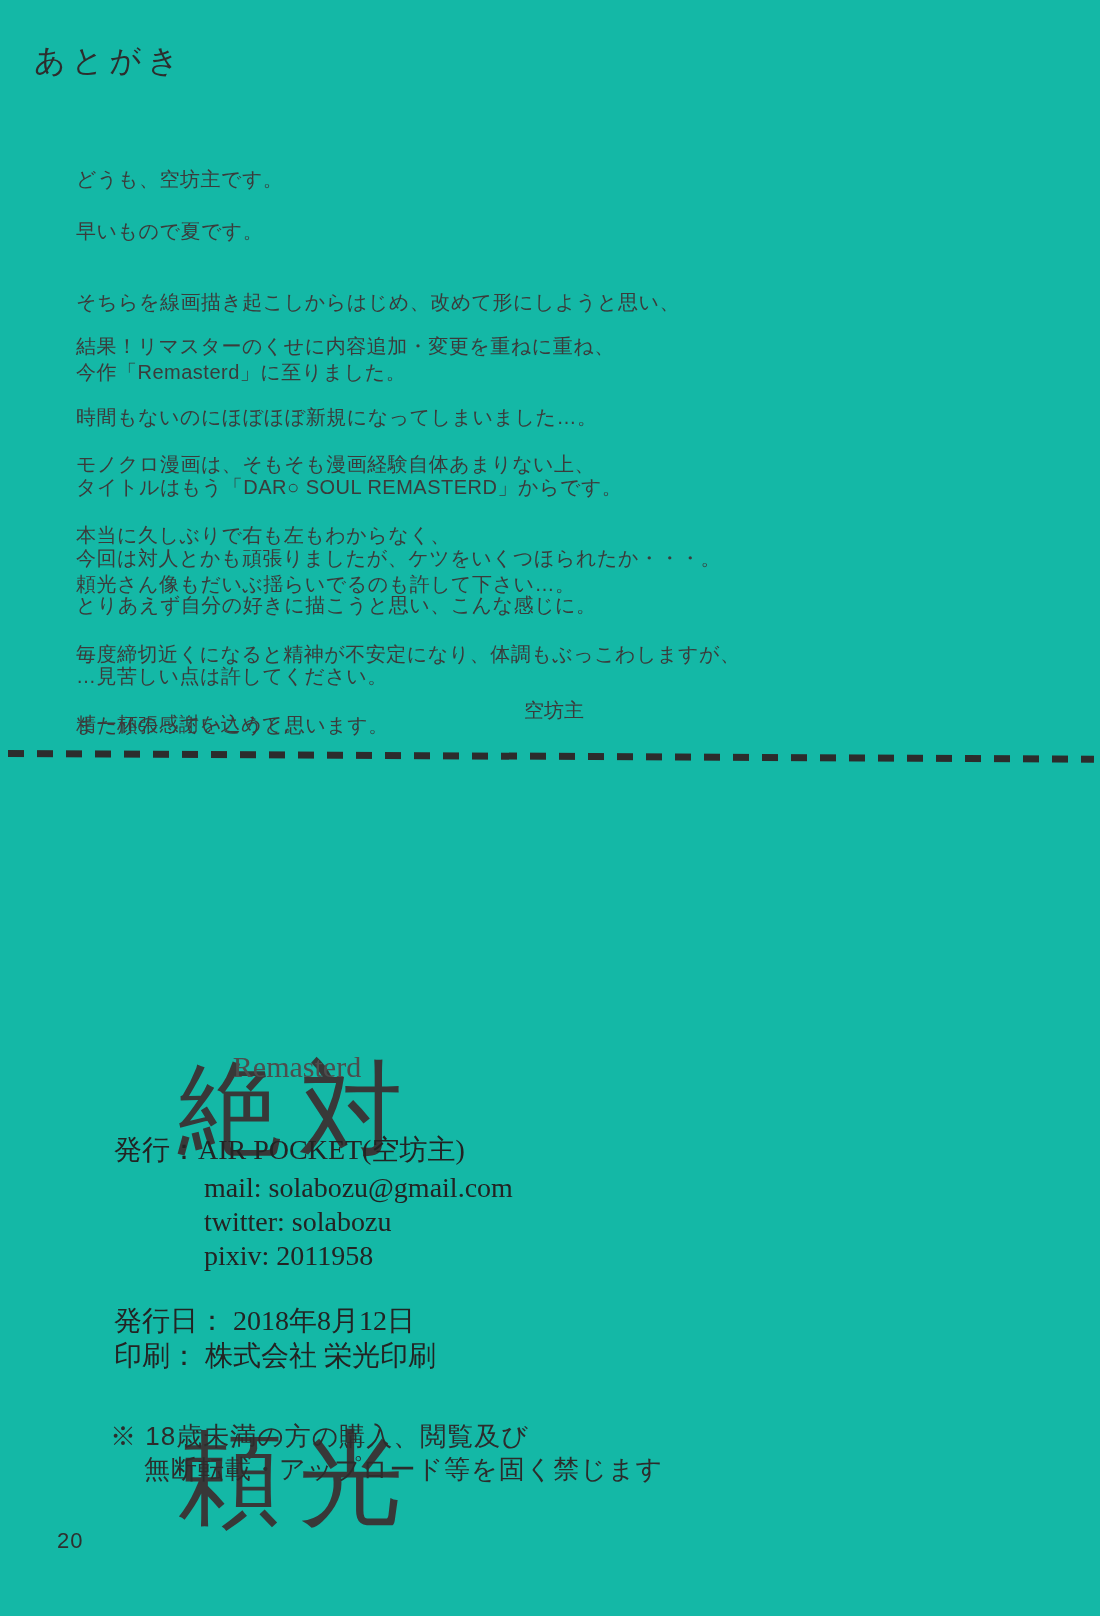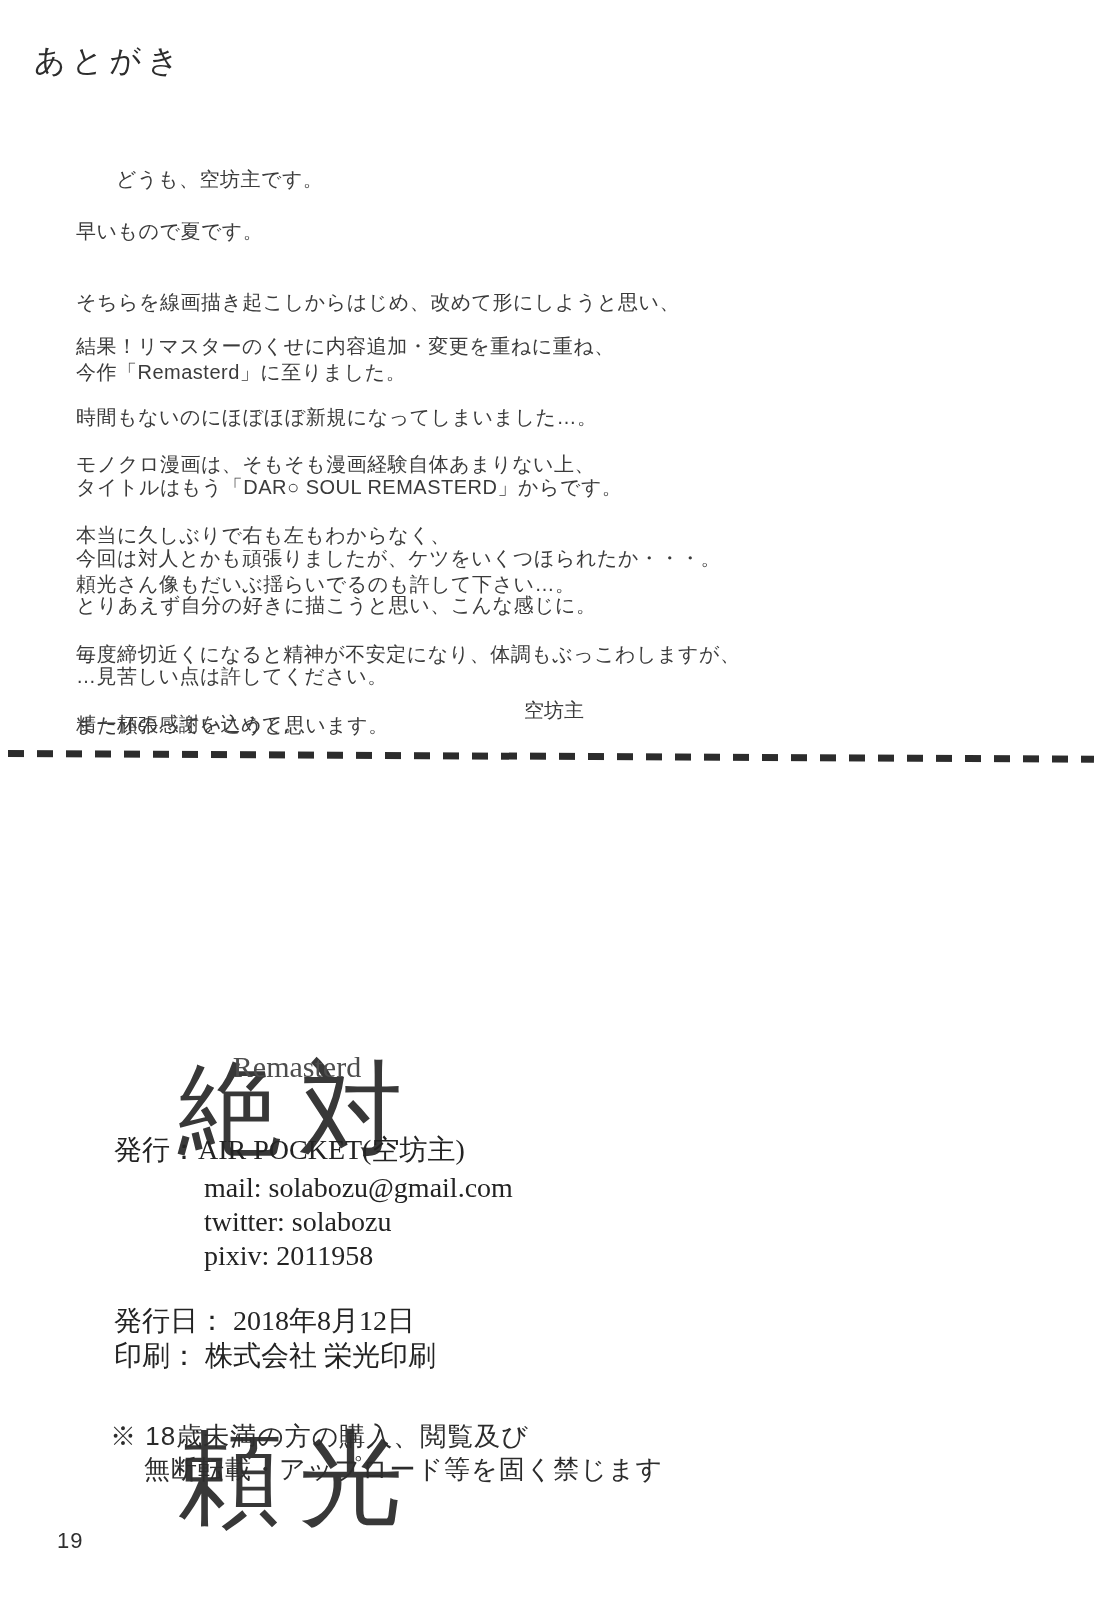--- a/index.html
+++ b/index.html
@@ -1,30 +1,30 @@
 <!DOCTYPE html>
 <html><head>
 <meta charset="utf-8">
 <style>
   html,body { margin:0; padding:0; background:#e9e9e9; }
   .page {
     position:relative; width:1100px; height:1616px; margin:0 auto;
-    background:#ffffff; overflow:hidden;
+    background:#14b8a6; overflow:hidden;
     font-family:"Liberation Sans", sans-serif; color:#3a3a3a;
   }
   .heading {
     position:absolute; left:34px; top:40px;
     font-size:31px; letter-spacing:6px; color:#2d2d2d;
   }
   .para {
     position:absolute; left:76px;
     font-size:20px; line-height:23.5px; letter-spacing:0.5px;
     color:#3b3b3b; white-space:pre;
   }
-  .p1 { top:121px;margin-left:40px; }
+  .p1 { top:121px; }
   .p2 { top:173px; }
   .p3 { top:288px; }
   .p4 { top:406px; }
   .p5 { top:526px; }
   .p6 { top:596px; }
   .p7 { top:666px; }
   .signature {
     position:absolute; left:524px; top:697px;
     font-size:20px; color:#3b3b3b;
   }
@@ -119,15 +119,15 @@
   <div class="colo colo-publisher">発行：AIR POCKET(空坊主)</div>
   <div class="colo colo-mail">mail: solabozu@gmail.com</div>
   <div class="colo colo-twitter">twitter: solabozu</div>
   <div class="colo colo-pixiv">pixiv: 2011958</div>
   <div class="colo colo-pubdate">発行日： 2018年8月12日</div>
   <div class="colo colo-printer">印刷： 株式会社 栄光印刷</div>
 
   <div class="notice notice1">※ 18歳未満の方の購入、閲覧及び</div>
   <div class="notice notice2">無断転載・アップロード等を固く禁じます</div>
 
-  <div class="pagenum">19</div>
+  <div class="pagenum">20</div>
 
 </div>
 
 </body></html>

